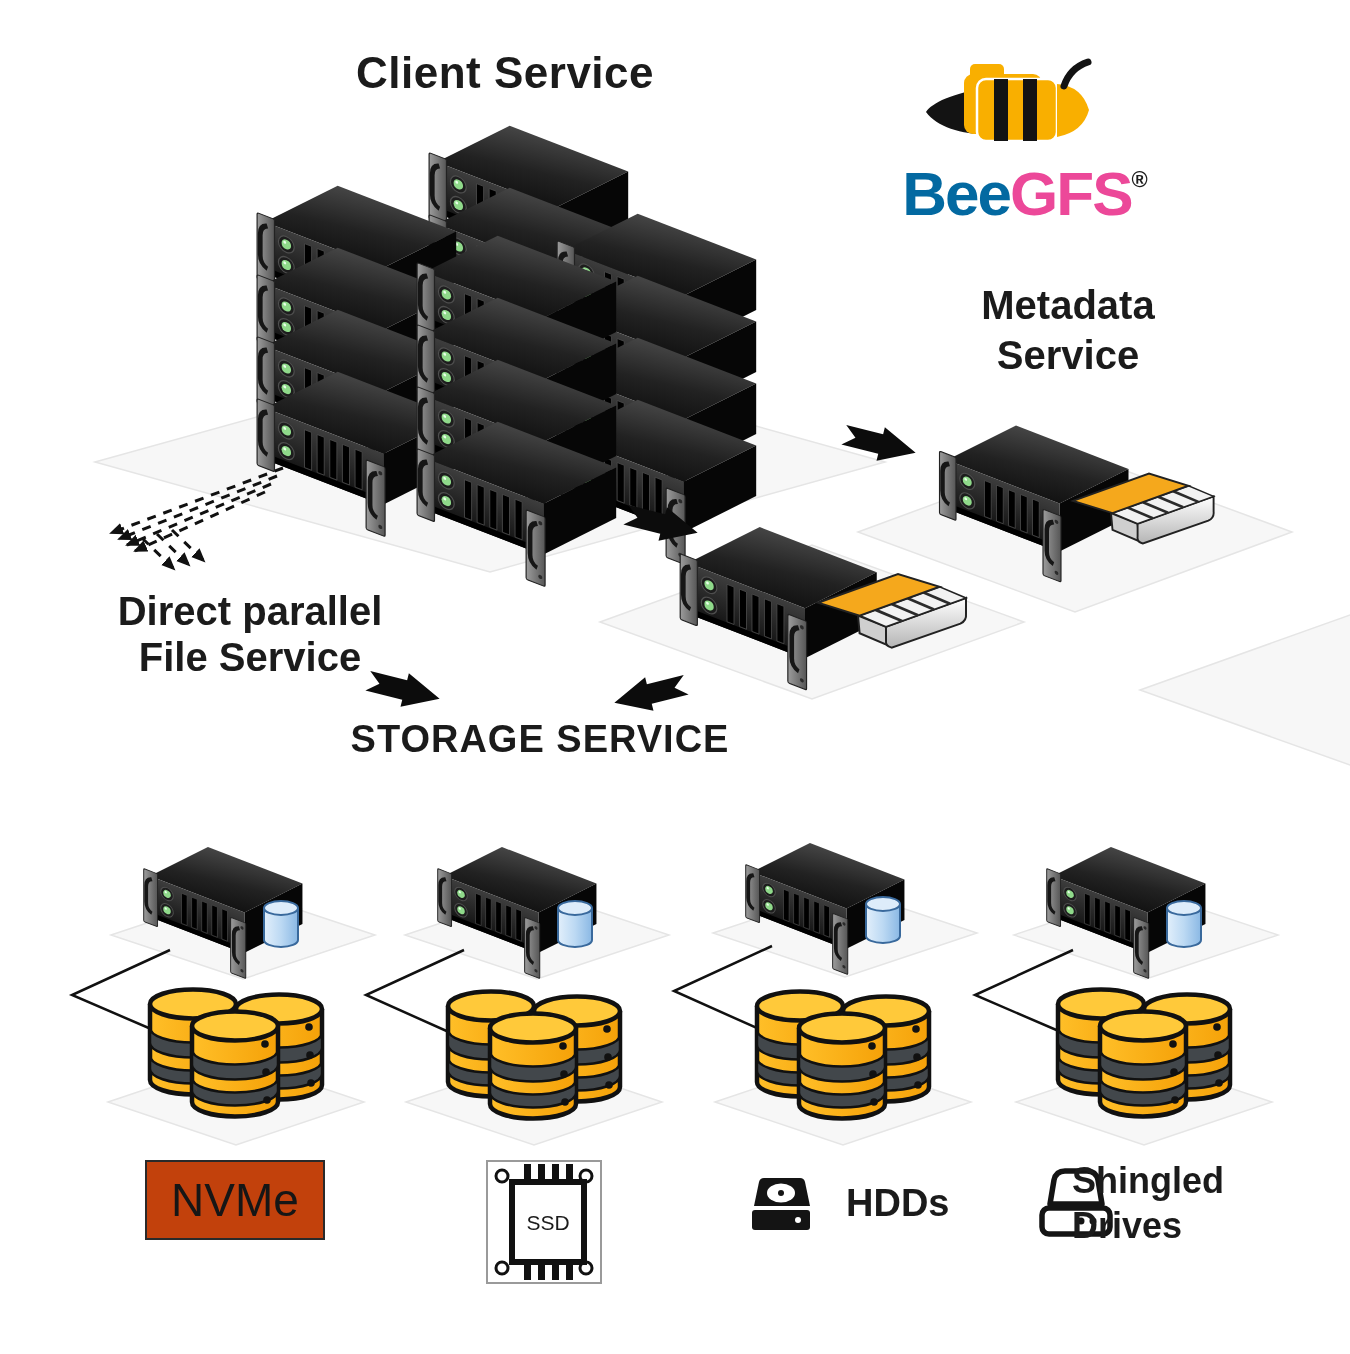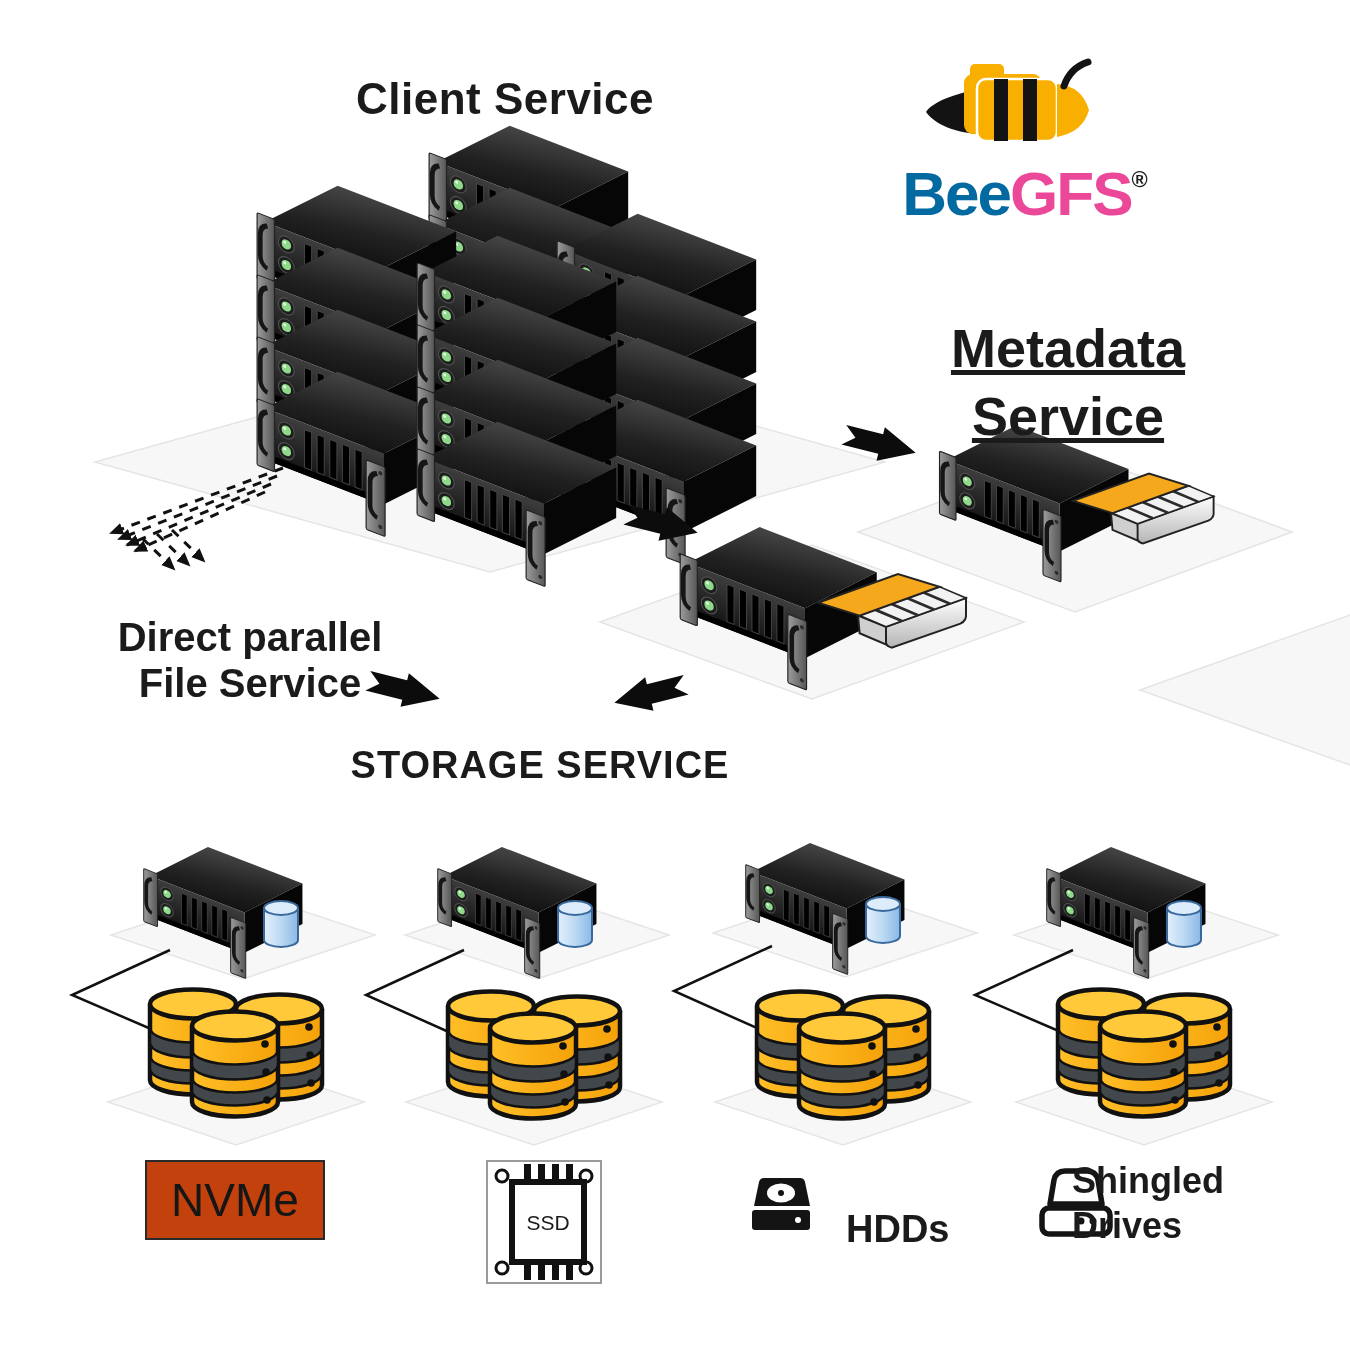--- a/index.html
+++ b/index.html
@@ -1,21 +1,21 @@
 <!DOCTYPE html>
 <html><head>
 <meta charset="utf-8">
 <style>
   html,body{margin:0;padding:0;background:#fff;}
   .canvas{position:relative;width:1350px;height:1354px;background:#fff;overflow:hidden;
           font-family:"Liberation Sans",sans-serif;color:#1b1b1b;}
   .canvas svg{position:absolute;left:0;top:0;}
-  .lbl{position:absolute;font-weight:bold;color:#1b1b1b;white-space:pre-line;text-align:center;margin-top:26px;}
+  .lbl{position:absolute;font-weight:bold;color:#1b1b1b;white-space:pre-line;text-align:center;}
   .lbl-client{left:355px;top:48px;width:300px;font-size:44px;letter-spacing:.5px;}
-  .lbl-meta{left:918px;top:288px;width:300px;font-size:54px;line-height:1.26;text-decoration:underline;}
+  .lbl-meta{left:918px;top:280px;width:300px;font-size:40px;line-height:1.26;}
   .lbl-direct{left:95px;top:588px;width:310px;font-size:40px;line-height:1.15;}
   .lbl-storage{left:290px;top:718px;width:500px;font-size:38px;letter-spacing:1px;}
   .brand{position:absolute;left:880px;top:158px;width:290px;text-align:center;
          font-size:62px;font-weight:800;letter-spacing:-2px;white-space:nowrap;}
   .brand .bee{color:#0369a1;}
   .brand .gfs{color:#ec4899;}
   .brand .reg{font-size:22px;vertical-align:28px;letter-spacing:0;color:#1c1c1c;}
   .nvme-box{position:absolute;left:145px;top:1160px;width:176px;height:76px;
             border:2px solid #2a2a2a;background:#c2410c;display:flex;align-items:center;justify-content:center;
             font-size:46px;font-weight:400;color:#161616;}

